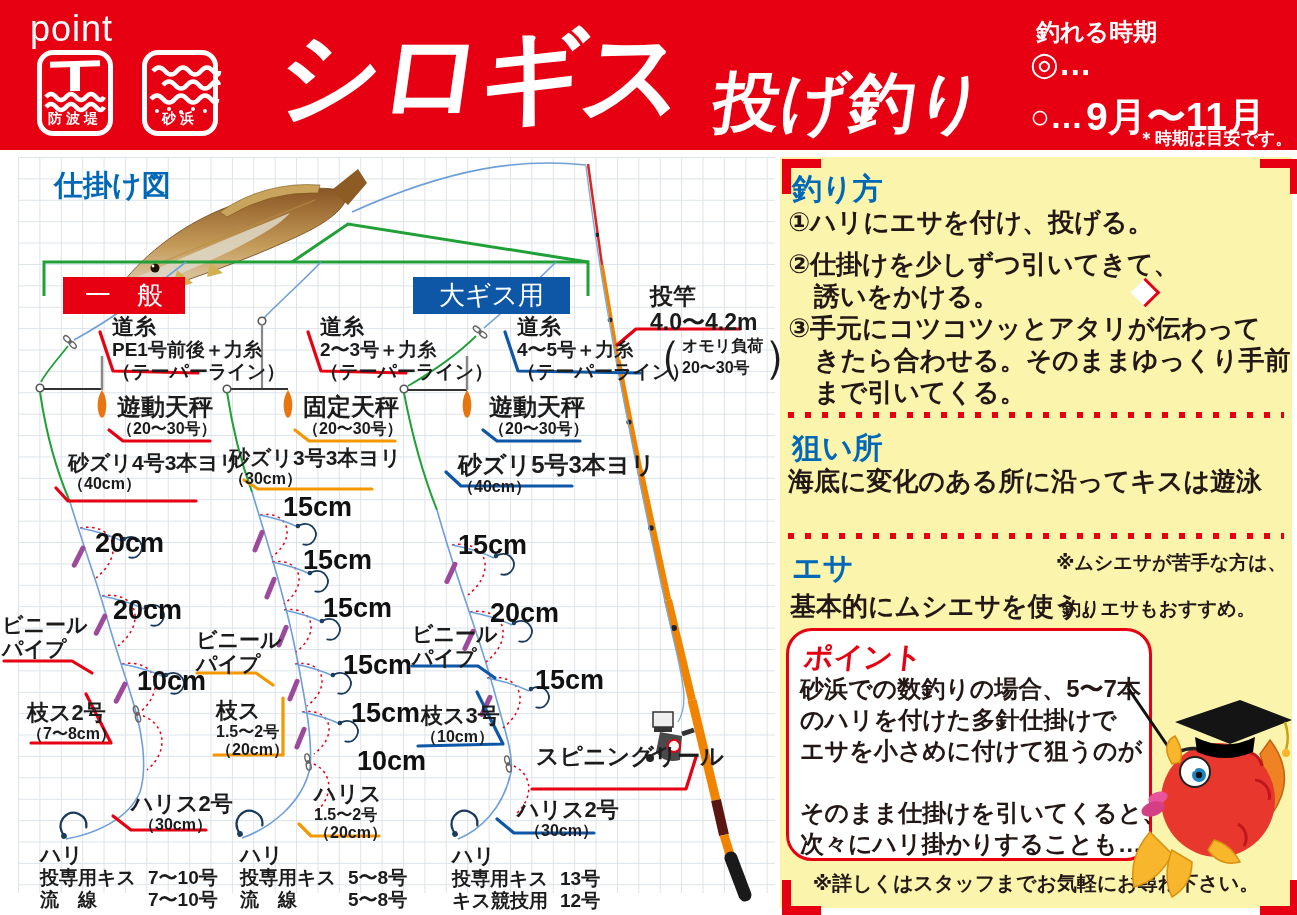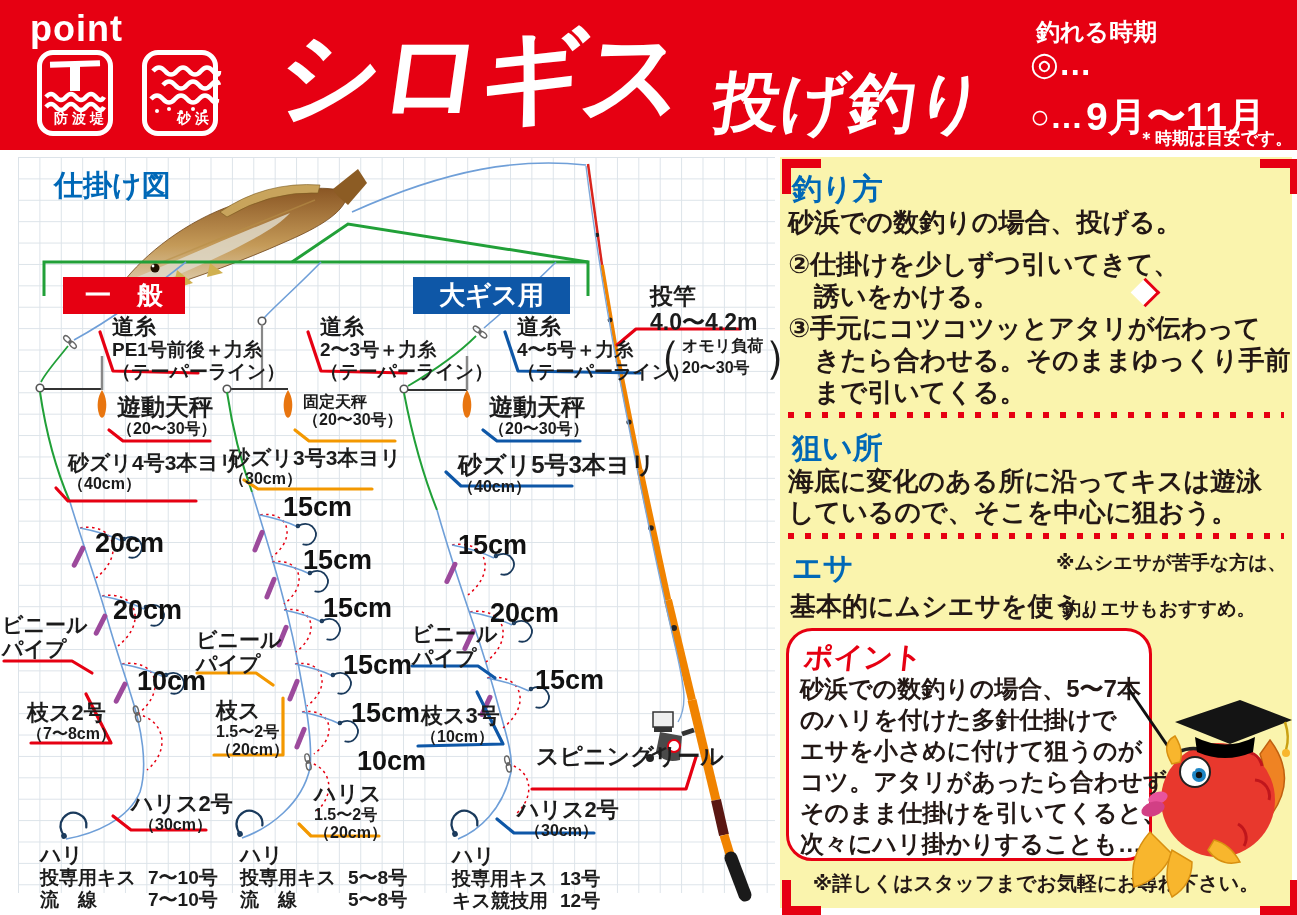--- a/index.html
+++ b/index.html
@@ -1,37 +1,37 @@
 <!DOCTYPE html>
 <html><head>
 <meta charset="utf-8">
 <style>
   html,body{margin:0;padding:0;background:#fff}
   .page{position:relative;width:1297px;height:915px;background:#fff;overflow:hidden;
         font-family:"Liberation Sans","DejaVu Sans",sans-serif;color:#1c1c1c}
   
   .hdr{position:absolute;left:0;top:0;width:1297px;height:150px;background:#e60012}
-  .brand{position:absolute;left:30px;top:8px;color:#fff;font-size:36px;font-weight:700;letter-spacing:1px}
+  .brand{position:absolute;left:30px;top:8px;color:#fff;font-size:36px;font-weight:400;letter-spacing:1px}
   .badge{position:absolute;top:50px;height:86px;border:5px solid #fff;border-radius:16px;box-sizing:border-box}
   .badge svg{position:absolute;left:0;top:0}
-  .badge-label{position:absolute;left:0;right:0;bottom:3px;text-align:right;color:#fff;font-size:14px;font-weight:800;letter-spacing:4px}
+  .badge-label{position:absolute;left:0;right:0;bottom:3px;text-align:center;color:#fff;font-size:14px;font-weight:800;letter-spacing:4px}
   .title-main{position:absolute;left:278px;top:8px;color:#fff;font-size:103px;font-weight:900;transform:skewX(-8deg);letter-spacing:-4px;white-space:nowrap}
   .title-sub{position:absolute;left:714px;top:58px;color:#fff;font-size:66px;font-weight:900;transform:skewX(-8deg);letter-spacing:1px;white-space:nowrap}
   .season-h{position:absolute;left:1036px;top:16px;color:#fff;font-size:24px;font-weight:800}
   .srow{position:absolute;left:1030px;color:#fff;display:flex;align-items:center;white-space:nowrap}
   .smark{font-size:33px;font-weight:700;margin-right:3px}
   .srange{font-size:39px;font-weight:900}
   .snote{position:absolute;left:1138px;top:127px;color:#fff;font-size:17px;font-weight:700;white-space:nowrap}
   
   .grid{position:absolute;left:18px;top:157px;width:757px;height:736px;
         background-image:linear-gradient(#dce3e9 1px,transparent 1px),linear-gradient(90deg,#dce3e9 1px,transparent 1px);
         background-size:21.4px 21.4px;background-color:#fff}
   .dheading{position:absolute;left:54px;top:166px;color:#0068b7;font-size:29px;font-weight:800}
   .dsvg{position:absolute;left:0;top:0;width:1297px;height:915px;pointer-events:none}
-  .rig-head{position:absolute;top:277px;height:37px;color:#fff;font-size:26px;font-weight:700;line-height:37px;text-align:center;white-space:nowrap}
+  .rig-head{position:absolute;top:277px;height:37px;color:#fff;font-size:26px;font-weight:400;line-height:37px;text-align:center;white-space:nowrap}
   .lbl{position:absolute;color:#1c1c1c;white-space:nowrap;line-height:1.14;font-weight:700}
   .l1{font-size:22px}
   .l2{font-size:19px}
   .cm{position:absolute;font-size:27px;font-weight:700;color:#111;white-space:nowrap}
   .hrow{display:flex;font-size:19px;font-weight:700}
   .htype{width:108px}
   .rodlbl{font-size:23px}
   .paren{font-size:46px;font-weight:400;line-height:46px}
   .omori-lines{display:flex;flex-direction:column;font-size:16px;line-height:22px;padding-top:2px}
   
@@ -354,21 +354,21 @@
         <span>7〜10号</span>
       </div>
   </div>
 
   <div class="lbl" style="left:320px;top:314px">
     <div class="l1">道糸</div>
     <div class="l2">2〜3号＋力糸</div>
     <div class="l2">（テーパーライン）</div>
   </div>
   <div class="lbl" style="left:303px;top:393px">
-    <div style="font-size:16px">固定天秤</div>
+    <div style="font-size:24px">固定天秤</div>
     <div class="l3">（20〜30号）</div>
   </div>
   <div class="lbl" style="left:229px;top:446px">
     <div style="font-size:21px">砂ズリ3号3本ヨリ</div>
     <div class="l3">（30cm）</div>
   </div>
   <div class="cm" style="left:283px;top:492px">15cm</div>
   <div class="cm" style="left:303px;top:545px">15cm</div>
   <div class="cm" style="left:323px;top:593px">15cm</div>
   <div class="cm" style="left:343px;top:650px">15cm</div>
@@ -458,48 +458,46 @@
     <div class="rodlbl">スピニングリール</div>
   </div>
 
   <aside class="panel">
     <div class="corner c-tl"></div>
     <div class="corner c-tr"></div>
     <div class="corner c-bl"></div>
     <div class="corner c-br"></div>
 
     <div class="ph" style="left:12px;top:12px">釣り方</div>
-    <div class="ptext" style="left:8px;top:48px">砂浜での数釣りの場合、投げる。</div>
+    <div class="ptext" style="left:8px;top:48px">①ハリにエサを付け、投げる。</div>
     <div class="ptext" style="left:8px;top:90px">②仕掛けを少しずつ引いてきて、</div>
     <div class="ptext" style="left:8px;top:122px">　誘いをかける。</div>
     <div class="ptext" style="left:8px;top:154px">③手元にコツコツッとアタリが伝わって</div>
     <div class="ptext" style="left:8px;top:186px">　きたら合わせる。そのままゆっくり手前</div>
     <div class="ptext" style="left:8px;top:218px">　まで引いてくる。</div>
 
     <div class="sep" style="top:255px"></div>
 
     <div class="ph" style="left:12px;top:271px">狙い所</div>
     <div class="ptext" style="left:8px;top:307px">海底に変化のある所に沿ってキスは遊泳</div>
-    <div class="ptext" style="left:8px;top:338px">しているので、そこを中心に狙おう。</div>
 
     <div class="sep" style="top:376px"></div>
 
     <div class="ph" style="left:12px;top:391px">エサ</div>
     <div class="ptext" style="left:10px;top:432px">基本的にムシエサを使う。</div>
     <div class="note" style="left:276px;top:393px">※ムシエサが苦手な方は、</div>
     <div class="note" style="left:282px;top:439px">
       <span class="strong">釣りエサ</span><span>もおすすめ。</span>
     </div>
 
     <div class="bubble">
       <div class="bubble-h">ポイント</div>
       <div class="bline" style="top:42px">砂浜での数釣りの場合、5〜7本</div>
       <div class="bline" style="top:73px">のハリを付けた多針仕掛けで</div>
       <div class="bline" style="top:104px">エサを小さめに付けて狙うのが</div>
-      <div class="bline" style="top:135px">コツ。アタリがあったら合わせず</div>
       <div class="bline" style="top:166px">そのまま仕掛けを引いてくると、</div>
       <div class="bline" style="top:197px">次々にハリ掛かりすることも…</div>
     </div>
     <div class="tail"></div>
 
     <div class="footer">※詳しくはスタッフまでお気軽にお尋ね下さい。</div>
   </aside>
 
   <svg class="mascot" viewBox="0 0 177 233">
     <path d="M8,6 L60,82" stroke="#111" stroke-width="3"></path>

